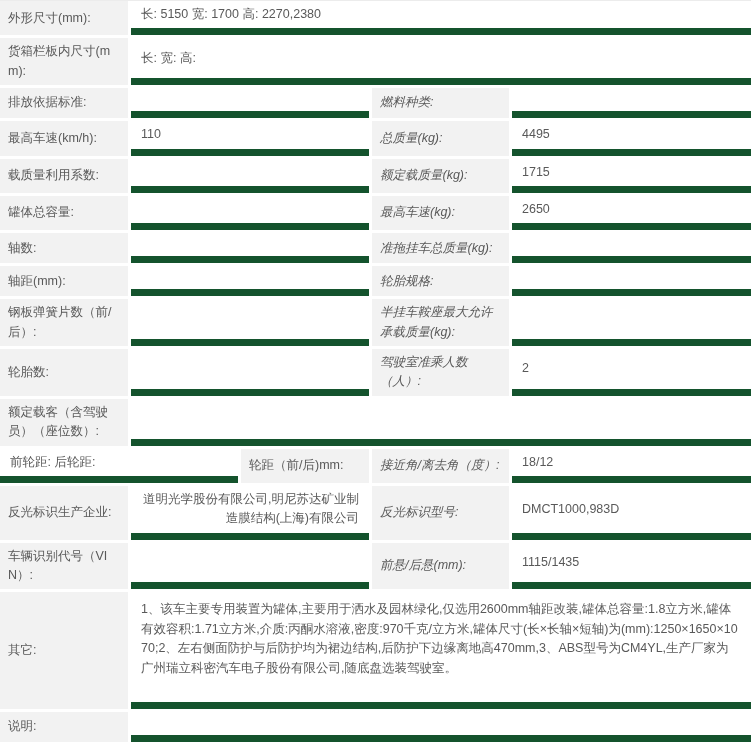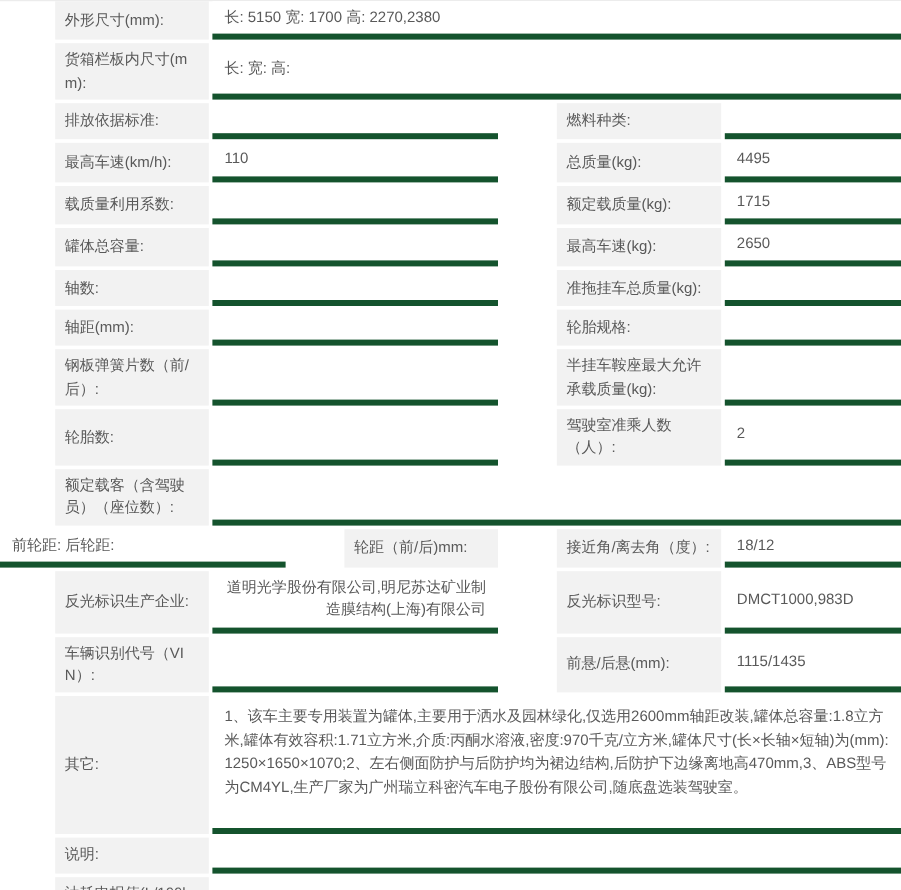--- a/index.html
+++ b/index.html
@@ -16,30 +16,29 @@
     min-height: 30px;
     display: flex;
     align-items: center;
     line-height: 1.55;
     word-break: break-all;
   }
   .label {
     background: #f2f2f2;
     flex: 0 0 128px;
     padding: 4px 8px;
-    margin-left: 46px;
   }
   .value {
     background: #ffffff;
-    border-bottom: 5px solid #14532d;
+    border-bottom: 7px solid #14532d;
     padding: 4px 10px;
   }
   .value-full { flex: 1 1 auto; }
   .value-left { flex: 0 0 238px; text-align: right; }
-  .label-right { flex: 0 0 137px; }
+  .label-right { flex: 0 0 137px; font-style: italic; }
   .value-right { flex: 1 1 auto; }
   .notes .value { padding-top: 8px; padding-bottom: 24px; }
 </style>
 </head>
 <body>
 
 <div class="spec-table">
 
   <div class="row">
     <div class="cell label">外形尺寸(mm):</div>

